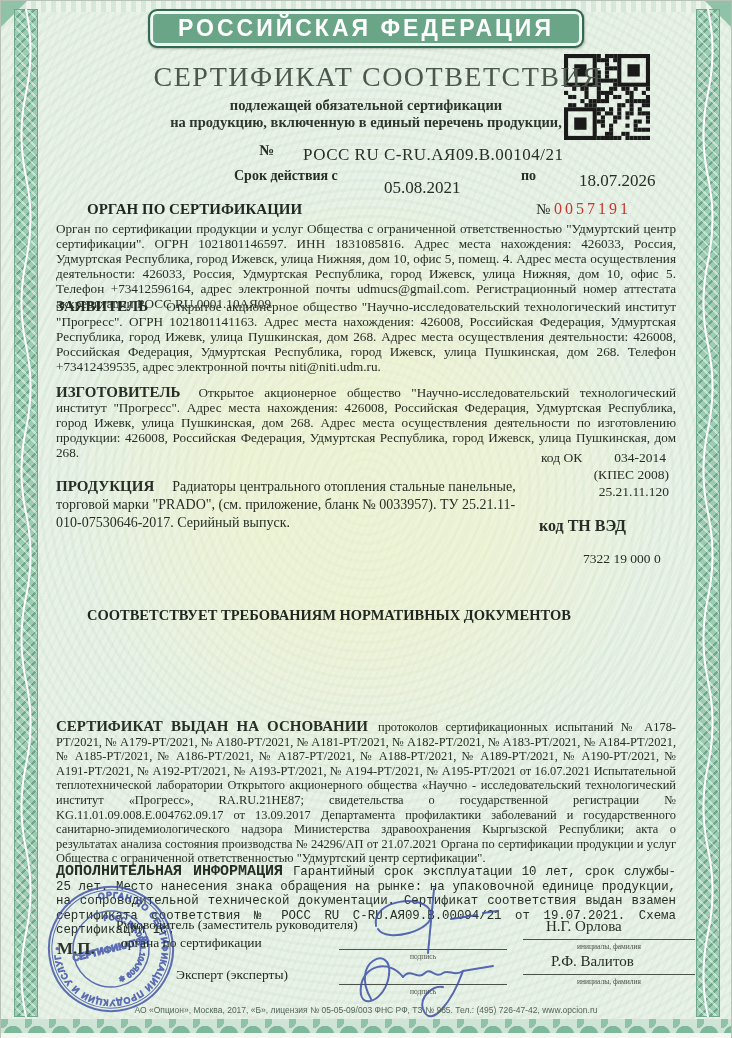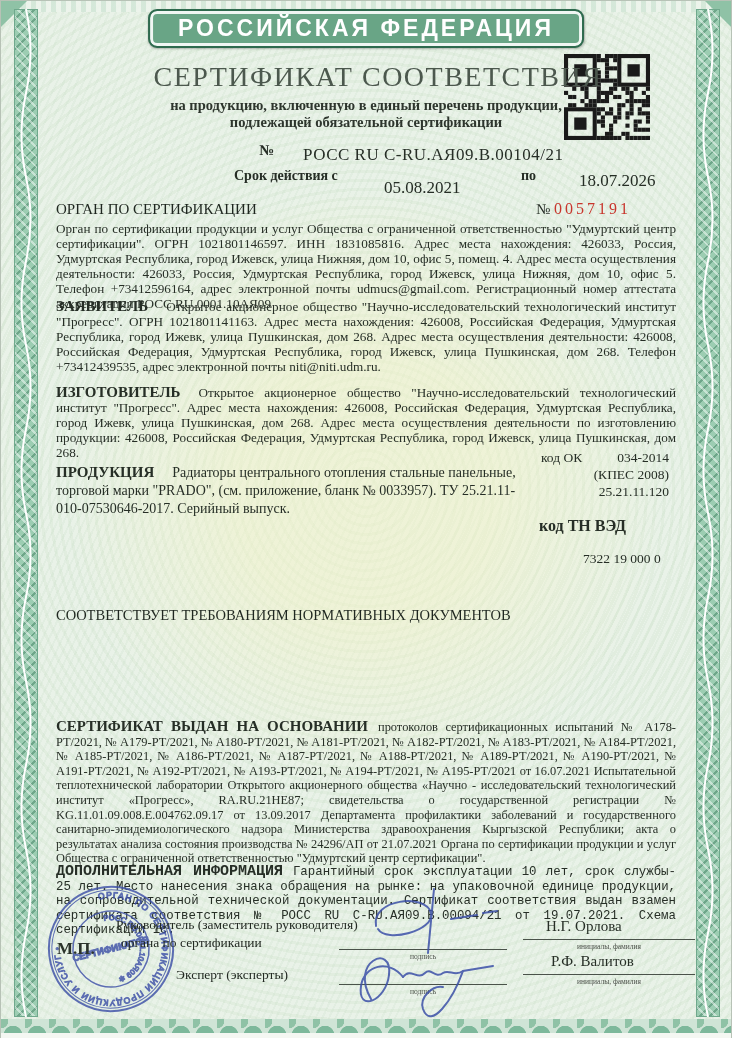--- a/index.html
+++ b/index.html
@@ -50,28 +50,28 @@
   .numrow{position:absolute;top:141px;left:0;width:100%;}
   .numrow .no{position:absolute;left:258px;top:0;font-size:15px;font-weight:bold;}
   .numrow .val{position:absolute;left:302px;top:3px;font-size:17px;letter-spacing:.5px;}
   .validity{position:absolute;top:167px;left:0;width:100%;font-size:14px;font-weight:bold;}
   .validity .lab1{position:absolute;left:233px;top:0;}
   .validity .d1{position:absolute;left:383px;top:10px;font-size:17px;font-weight:normal;}
   .validity .lab2{position:absolute;left:520px;top:0;}
   .validity .d2{position:absolute;left:578px;top:3px;font-size:17px;font-weight:normal;}
 
   .content{position:absolute;left:55px;width:620px;}
-  .sechead{font-weight:normal;font-size:15px;color:#1f2720;}
+  .sechead{font-weight:bold;font-size:15px;color:#1f2720;margin-left:31px;}
   .blanknum{position:absolute;left:480px;top:0;font-size:15px;}
   .blanknum .red{color:#c8352c;letter-spacing:3px;font-size:16px;}
   p.body{margin:0;font-size:13.2px;line-height:14.9px;text-align:justify;}
   .slabel{font-weight:bold;font-size:15px;margin-right:18px;}
 
   .codeblock{position:absolute;left:540px;width:128px;text-align:right;font-size:13.5px;line-height:17px;}
-  .codeblock .l1{display:flex;justify-content:space-between;}
+  .codeblock .l1{display:flex;gap:32px;}
   .tnved-label{position:absolute;left:538px;top:516px;font-size:16px;font-weight:bold;}
   .tnved-value{position:absolute;left:582px;top:550px;font-size:13.5px;}
 
   .sig-label{position:absolute;font-size:13.5px;color:#232a23;}
   .sigline{position:absolute;border-bottom:1px solid #4a524a;height:0;}
   .caption{position:absolute;font-size:7.5px;color:#4a4f48;text-align:center;}
   .name{position:absolute;font-size:15px;}
   .mp{position:absolute;left:56px;top:938px;font-weight:bold;font-size:17px;color:#2b332b;}
   .stamp{position:absolute;left:45px;top:883px;width:130px;height:130px;opacity:.8;}
   .sigart{position:absolute;left:330px;top:880px;width:210px;height:140px;}
@@ -232,22 +232,22 @@
           <rect x="10.238095238095237" y="10.238095238095237" width="12.285714285714285" height="12.285714285714285"></rect>
           <rect x="55.28571428571428" y="2.0476190476190474" width="28.666666666666664" height="28.666666666666664" fill="none" stroke="#1a1a1a" stroke-width="4.095238095238095"></rect>
           <rect x="63.47619047619047" y="10.238095238095237" width="12.285714285714285" height="12.285714285714285"></rect>
           <rect x="2.0476190476190474" y="55.28571428571428" width="28.666666666666664" height="28.666666666666664" fill="none" stroke="#1a1a1a" stroke-width="4.095238095238095"></rect>
           <rect x="10.238095238095237" y="63.47619047619047" width="12.285714285714285" height="12.285714285714285"></rect>
         </g>
       </svg></div>
 
   <div class="title">СЕРТИФИКАТ СООТВЕТСТВИЯ</div>
   <div class="subtitle">
+    <div>подлежащей обязательной сертификации</div>
     <div>на продукцию, включенную в единый перечень продукции,</div>
-    <div>подлежащей обязательной сертификации</div>
   </div>
 
   <div class="numrow">
     <span class="no">№</span>
     <span class="val">РОСС RU С-RU.АЯ09.В.00104/21</span>
   </div>
   <div class="validity">
     <span class="lab1">Срок действия с</span>
     <span class="d1">05.08.2021</span>
     <span class="lab2">по</span>
@@ -275,21 +275,21 @@
 
   <div class="codeblock" style="top:448px;">
     <div class="l1">
       <span>код ОК</span>
       <span>034-2014</span>
     </div>
     <div>(КПЕС 2008)</div>
     <div>25.21.11.120</div>
   </div>
 
-  <div class="content" style="top:462px;width:478px;">
+  <div class="content" style="top:476px;width:478px;">
     <p class="body" style="font-size:14px;line-height:18px;text-align:left;"><span class="slabel">ПРОДУКЦИЯ</span><span>Радиаторы центрального отопления стальные панельные, торговой марки "PRADO", (см. приложение, бланк № 0033957). ТУ 25.21.11-010-07530646-2017. Серийный выпуск.</span></p>
   </div>
 
   <div class="tnved-label">код ТН ВЭД</div>
   <div class="tnved-value">7322 19 000 0</div>
 
   <div class="content" style="top:606px;">
     <div class="sechead" style="font-size:14.5px;">СООТВЕТСТВУЕТ ТРЕБОВАНИЯМ НОРМАТИВНЫХ ДОКУМЕНТОВ</div>
   </div>
 
@@ -341,13 +341,14 @@
     <g fill="none" stroke="#3c50a8" stroke-width="2" stroke-linecap="round" opacity="0.85">
       <path d="M45 45 C40 18 95 12 100 32 C104 50 55 62 47 48"></path>
       <path d="M103 8 L97 72"></path>
       <path d="M120 38 l26 -4 M152 32 l14 -2"></path>
       <path d="M40 118 C18 80 62 62 58 94 C55 120 26 132 30 105 C33 84 58 78 72 96"></path>
       <path d="M72 96 C80 86 86 100 94 92 C100 86 104 98 112 92 C118 88 124 96 132 90 L162 85"></path>
       <path d="M132 90 C122 118 100 150 92 128 C88 116 102 104 112 106"></path>
     </g>
   </svg>
 
+  <div class="footer">АО «Опцион», Москва, 2017, «Б», лицензия № 05-05-09/003 ФНС РФ, ТЗ № 985.  Тел.: (495) 726-47-42,  www.opcion.ru</div>
 </div>
 
 </body></html>

